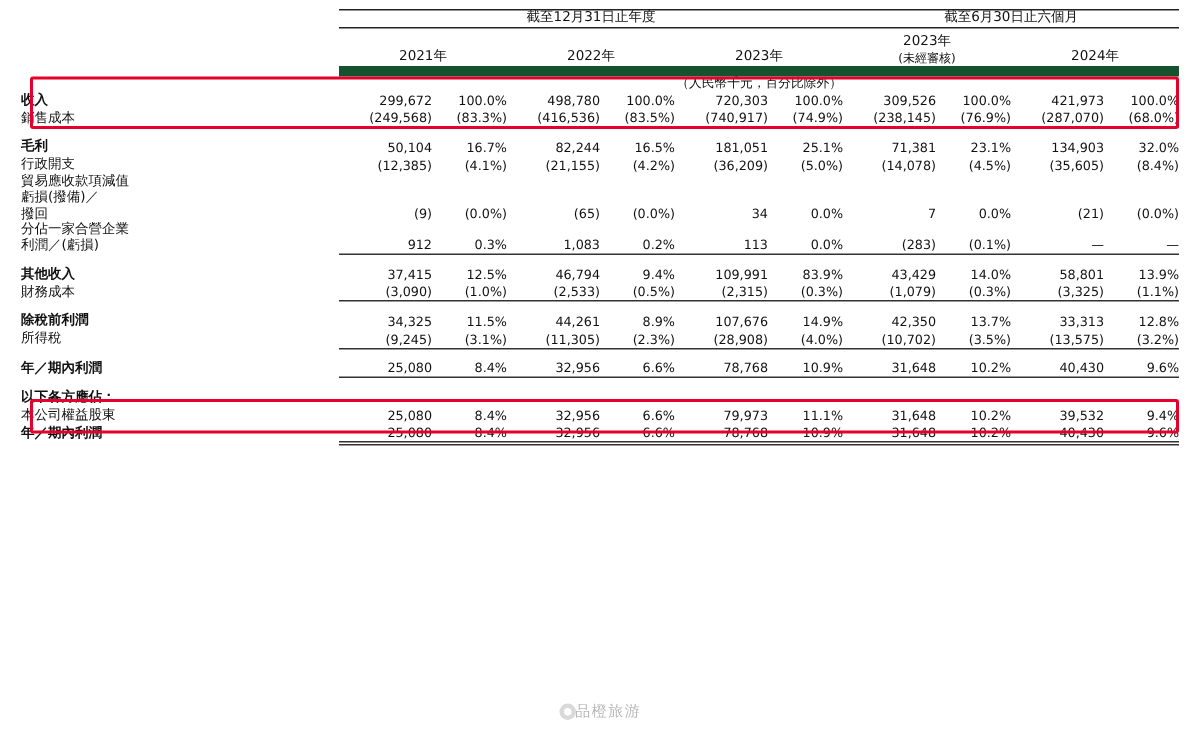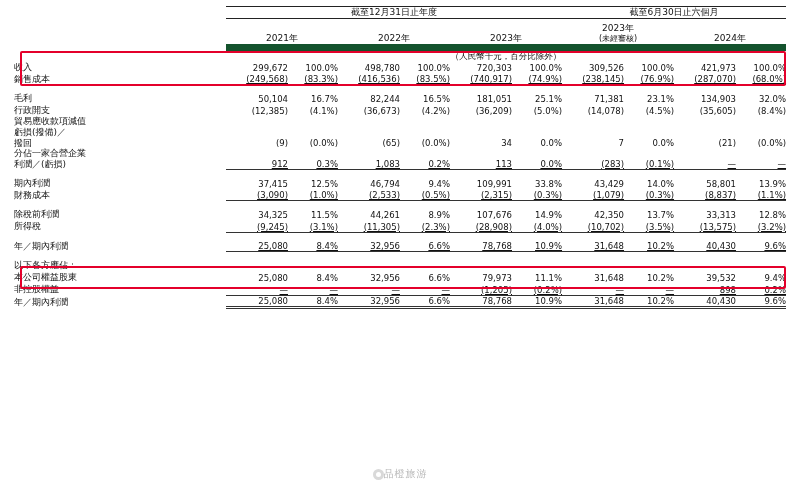--- a/index.html
+++ b/index.html
@@ -38,21 +38,21 @@
   col.c-label { width: 212px; }
   col.c-num   { width: 62px; }
   col.c-pct   { width: 50px; }
 
   .lbl {
     text-align: left;
     padding-left: 30px;
     white-space: nowrap;
     font-size: 9px;
   }
-  .lbl.b { font-weight: normal; }
+  .lbl.b { font-weight: bold; }
   .lbl.tight { line-height: 1.18; }
   .num {
     text-align: right;
     padding-right: 4px;
     white-space: nowrap;
     font-variant-numeric: tabular-nums;
   }
   .pct {
     text-align: right;
     padding-right: 10px;
@@ -85,21 +85,21 @@
   }
   .yr-underline {
     border-bottom: 7px solid #14532d;
   }
   .unitnote {
     text-align: center;
     font-size: 8.5px;
     padding: 6px 0 7px 0;
     white-space: nowrap;
   }
-  .ul { border-bottom: 1px solid #333; text-decoration: underline; }
+  .ul { border-bottom: 1px solid #333; }
   .dbl { border-bottom: 3px double #333; }
 
   
   .redbox {
     position: absolute;
     border: 2px solid #e4002b;
     border-radius: 2px;
     pointer-events: none;
   }
   #redbox-revenue { left: 20px; top: 79px; width: 762px; height: 34px; }
@@ -237,21 +237,21 @@
           <td class="pct">25.1%</td>
           <td class="num">71,381</td>
           <td class="pct">23.1%</td>
           <td class="num">134,903</td>
           <td class="pct">32.0%</td>
         </tr>
         <tr class="row-h">
           <td class="lbl">行政開支</td>
           <td class="num">(12,385)</td>
           <td class="pct">(4.1%)</td>
-          <td class="num">(36,673)</td>
+          <td class="num">(21,155)</td>
           <td class="pct">(4.2%)</td>
           <td class="num">(36,209)</td>
           <td class="pct">(5.0%)</td>
           <td class="num">(14,078)</td>
           <td class="pct">(4.5%)</td>
           <td class="num">(35,605)</td>
           <td class="pct">(8.4%)</td>
         </tr>
         <tr class="row-h">
           <td class="lbl tight">貿易應收款項減值<br>虧損(撥備)／<br>撥回</td>
@@ -276,43 +276,43 @@
           <td class="pct ul">0.0%</td>
           <td class="num ul">(283)</td>
           <td class="pct ul">(0.1%)</td>
           <td class="num ul">—</td>
           <td class="pct ul">—</td>
         </tr>
         <tr class="spacer">
           <td colspan="11"></td>
         </tr>
         <tr class="row-h">
-          <td class="lbl b">期內利潤</td>
+          <td class="lbl b">其他收入</td>
           <td class="num">37,415</td>
           <td class="pct">12.5%</td>
           <td class="num">46,794</td>
           <td class="pct">9.4%</td>
           <td class="num">109,991</td>
-          <td class="pct">33.8%</td>
+          <td class="pct">83.9%</td>
           <td class="num">43,429</td>
           <td class="pct">14.0%</td>
           <td class="num">58,801</td>
           <td class="pct">13.9%</td>
         </tr>
         <tr class="row-h">
           <td class="lbl">財務成本</td>
           <td class="num ul">(3,090)</td>
           <td class="pct ul">(1.0%)</td>
           <td class="num ul">(2,533)</td>
           <td class="pct ul">(0.5%)</td>
           <td class="num ul">(2,315)</td>
           <td class="pct ul">(0.3%)</td>
           <td class="num ul">(1,079)</td>
           <td class="pct ul">(0.3%)</td>
-          <td class="num ul">(8,837)</td>
+          <td class="num ul">(3,325)</td>
           <td class="pct ul">(1.1%)</td>
         </tr>
         <tr class="spacer">
           <td colspan="11"></td>
         </tr>
         <tr class="row-h">
           <td class="lbl b">除稅前利潤</td>
           <td class="num">34,325</td>
           <td class="pct">11.5%</td>
           <td class="num">44,261</td>
@@ -367,33 +367,20 @@
           <td class="num">32,956</td>
           <td class="pct">6.6%</td>
           <td class="num">79,973</td>
           <td class="pct">11.1%</td>
           <td class="num">31,648</td>
           <td class="pct">10.2%</td>
           <td class="num">39,532</td>
           <td class="pct">9.4%</td>
         </tr>
         <tr class="row-h">
-          <td class="lbl">非控股權益</td>
-          <td class="num ul">—</td>
-          <td class="pct ul">—</td>
-          <td class="num ul">—</td>
-          <td class="pct ul">—</td>
-          <td class="num ul">(1,205)</td>
-          <td class="pct ul">(0.2%)</td>
-          <td class="num ul">—</td>
-          <td class="pct ul">—</td>
-          <td class="num ul">898</td>
-          <td class="pct ul">0.2%</td>
-        </tr>
-        <tr class="row-h">
           <td class="lbl b">年／期內利潤</td>
           <td class="num dbl">25,080</td>
           <td class="pct dbl">8.4%</td>
           <td class="num dbl">32,956</td>
           <td class="pct dbl">6.6%</td>
           <td class="num dbl">78,768</td>
           <td class="pct dbl">10.9%</td>
           <td class="num dbl">31,648</td>
           <td class="pct dbl">10.2%</td>
           <td class="num dbl">40,430</td>

